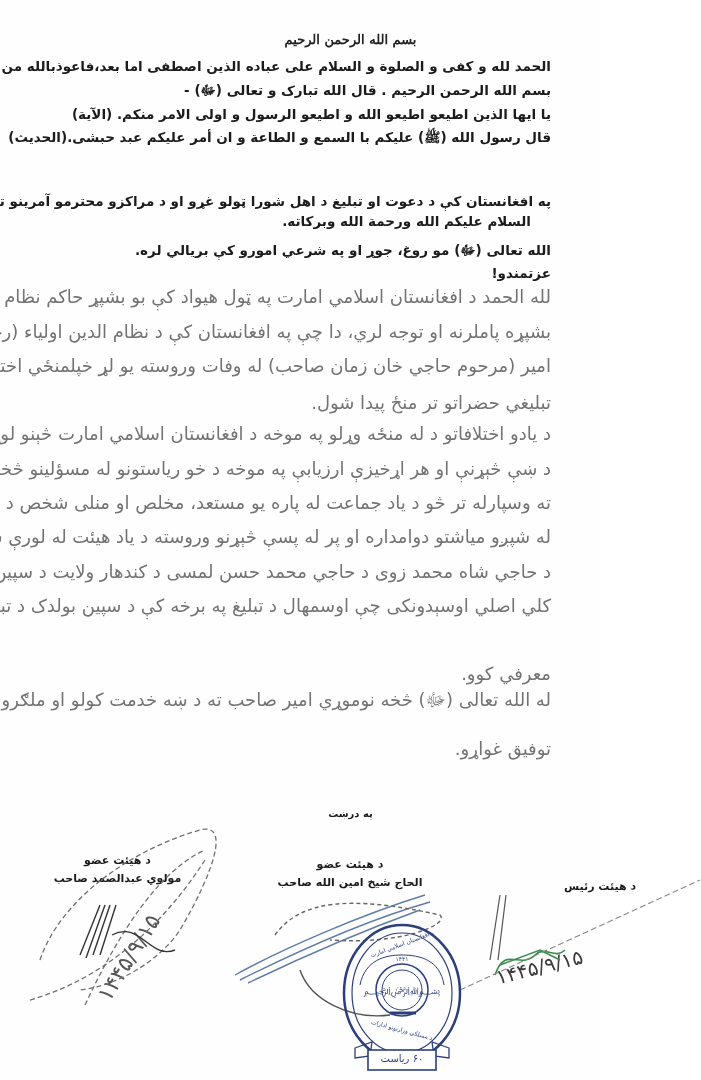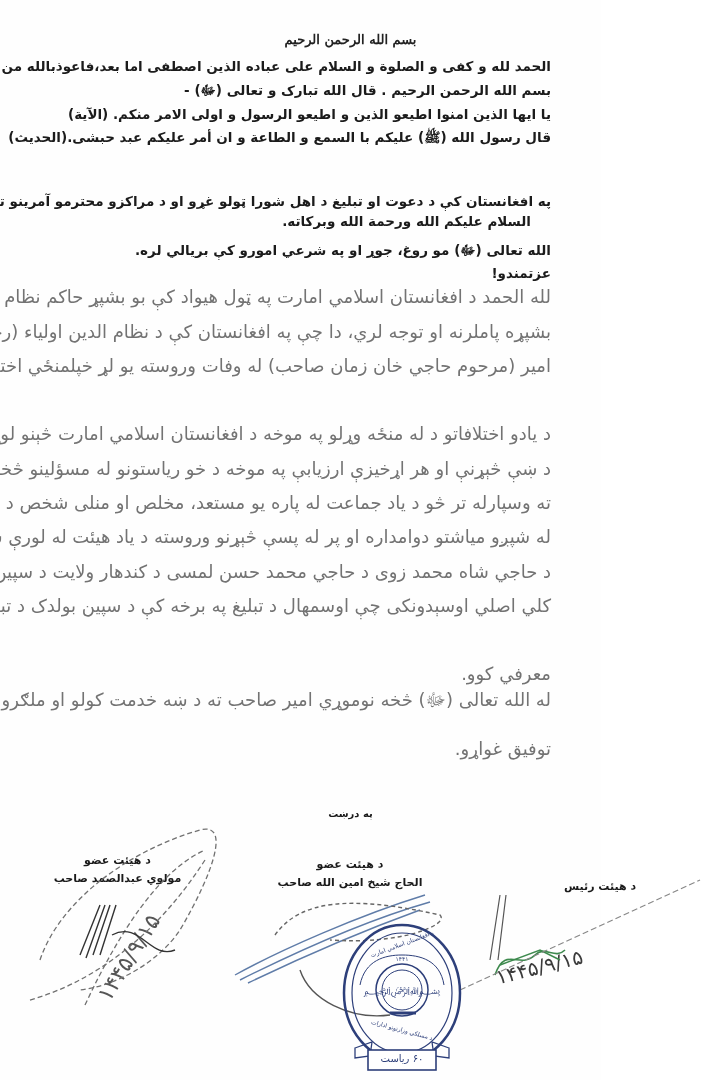--- a/index.html
+++ b/index.html
@@ -20,32 +20,33 @@
   </style>
 </head>
 <body>
 
 <div class="page">
 
   <div class="basmala rtl">بسم الله الرحمن الرحیم</div>
 
   <div class="line bold rtl" style="top:56px;">الحمد لله و کفی و الصلوة و السلام علی عباده الذین اصطفی اما بعد،فاعوذبالله من الشیطان الرجیم.</div>
   <div class="line bold rtl" style="top:80px;">بسم الله الرحمن الرحیم . قال الله تبارک و تعالی (ﷻ) -</div>
-  <div class="line bold rtl" style="top:104px;">یا ایها الذین امنوا اطیعو الذین و اطیعو الرسول و اولی الامر منکم. (الآیة)</div>
+  <div class="line bold rtl" style="top:104px;">یا ایها الذین اطیعو اطیعو الله و اطیعو الرسول و اولی الامر منکم. (الآیة)</div>
   <div class="line bold rtl" style="top:127px;">قال رسول الله (ﷺ) علیکم با السمع و الطاعة و ان أمر علیکم عبد حبشی.(الحدیث)</div>
 
   <div class="line bold rtl" style="top:191px;">په افغانستان کې د دعوت او تبلیغ د اهل شورا ټولو غړو او د مراکزو محترمو آمرینو ته!</div>
   <div class="line bold rtl" style="top:211px; right:70px;">السلام علیکم الله ورحمة الله وبرکاته.</div>
 
   <div class="line bold rtl" style="top:240px;">الله تعالی (ﷻ) مو روغ، جوړ او په شرعي امورو کې بریالي لره.</div>
   <div class="line bold rtl" style="top:263px;">عزتمندو!</div>
 
   <div class="body-line rtl" style="top:287px;">لله الحمد د افغانستان اسلامي امارت په ټول هیواد کې بو بشپړ حاکم نظام دی او د هیواد ټولو اداراتو ته</div>
   <div class="body-line rtl" style="top:322px;">بشپړه پاملرنه او توجه لري، دا چې په افغانستان کې د نظام الدین اولیاء (رحمه الله) د تبلیغي جماعت د</div>
   <div class="body-line rtl" style="top:356px;">امیر (مرحوم حاجي خان زمان صاحب) له وفات وروسته یو لړ خپلمنځي اختلافات د یاد جماعت د</div>
+  <div class="body-line body-last rtl" style="top:393px;">تبلیغي حضراتو تر منځ پیدا شول.</div>
 
   <div class="body-line rtl" style="top:424px;">د یادو اختلافاتو د له منځه وړلو په موخه د افغانستان اسلامي امارت څېنو لوړ پوړو مسؤلینو دا موضوع</div>
   <div class="body-line rtl" style="top:459px;">د ښې څېړنې او هر اړخیزې ارزیابې په موخه د خو ریاستونو له مسؤلینو څخه جوړ شوي څېړنیز پلاوي</div>
   <div class="body-line rtl" style="top:493px;">ته وسپارله تر څو د یاد جماعت له پاره یو مستعد، مخلص او منلی شخص د امیر او مشر په توګه وټاکي.</div>
   <div class="body-line rtl" style="top:527px;">له شپږو میاشتو دوامداره او پر له پسې څېړنو وروسته د یاد هیئت له لورې ښاغلی الحاج ډاکټر عبدالباري</div>
   <div class="body-line rtl" style="top:562px;">د حاجي شاه محمد زوی د حاجي محمد حسن لمسی د کندهار ولایت د سپین بولدک ولسوالۍ د رباط</div>
   <div class="body-line rtl" style="top:596px;">کلي اصلي اوسېدونکی چې اوسمهال د تبلیغ په برخه کې د سپین بولدک د تبلیغي مرکز آمریت جاري پر</div>
   <div class="body-line body-last rtl" style="top:664px;">معرفي کوو.</div>
 
   <div class="body-line rtl" style="top:690px;">له الله تعالی (ﷻ) څخه نوموړي امیر صاحب ته د ښه خدمت کولو او ملګرو ته یې د سمع او اطاعت</div>

